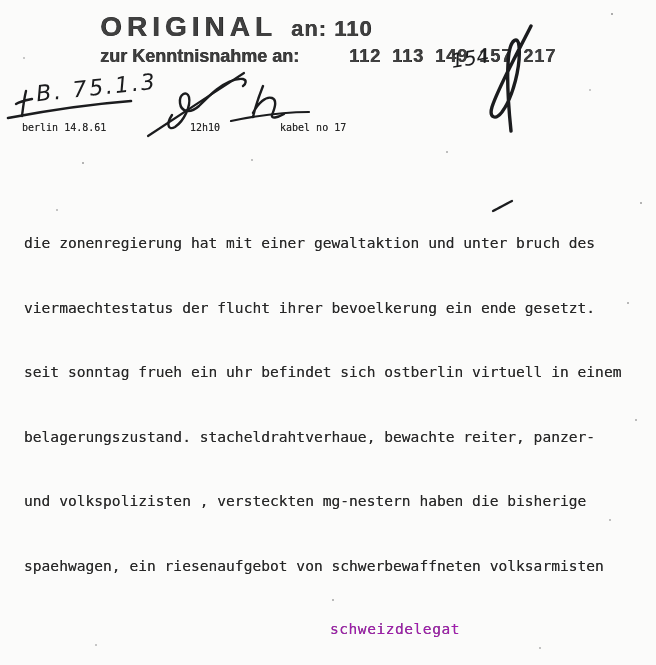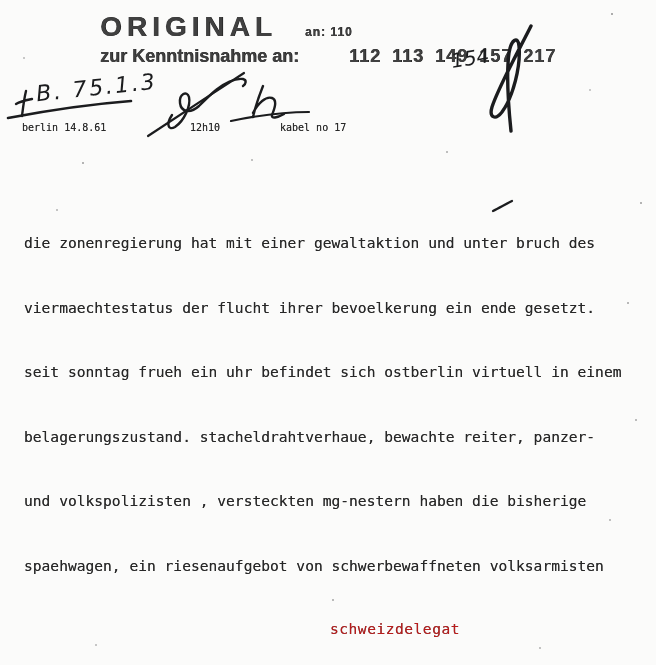--- a/index.html
+++ b/index.html
@@ -35,21 +35,21 @@
     font-family:"Liberation Sans", sans-serif;
     font-weight:700;
     white-space:nowrap;
   }
   .stamp-line1{display:flex;align-items:baseline;}
   .stamp-original{
     font-size:28px;font-weight:800;letter-spacing:5px;
     text-shadow:0.5px 0 0 #101010;
   }
   .stamp-an110{
-    font-size:12px;font-weight:800;margin-left:28px;letter-spacing:1px;
+    font-size:22px;font-weight:800;margin-left:14px;letter-spacing:1px;
     text-shadow:0.4px 0 0 #101010;
   }
   .stamp-line2{
     margin-top:3px;display:flex;align-items:flex-start;
     font-size:18px;font-weight:800;
     text-shadow:0.4px 0 0 #101010;
     gap:42px;
   }
   .stamp-cc-numbers{margin-left:8px;word-spacing:5px;letter-spacing:1px;}
   
@@ -71,21 +71,21 @@
   .dl-cable{position:absolute;left:280px;}
   
   .tbody{
     position:absolute;left:24px;top:189px;width:630px;
     font-size:14.6px;line-height:21.5px;color:#272727;
     text-shadow:0 0 0.4px rgba(0,0,0,0.55);
     white-space:pre;
   }
   .sig{
     position:absolute;left:330px;top:620px;
-    font-size:14.6px;color:#b91c1c;
+    font-size:14.6px;color:#a21caf;
     text-shadow:0 0 0.5px rgba(0,0,0,0.6);
     letter-spacing:0.5px;
   }
 </style>
 </head>
 <body>
 
 <div class="page">
   <div class="noise"></div>
 

